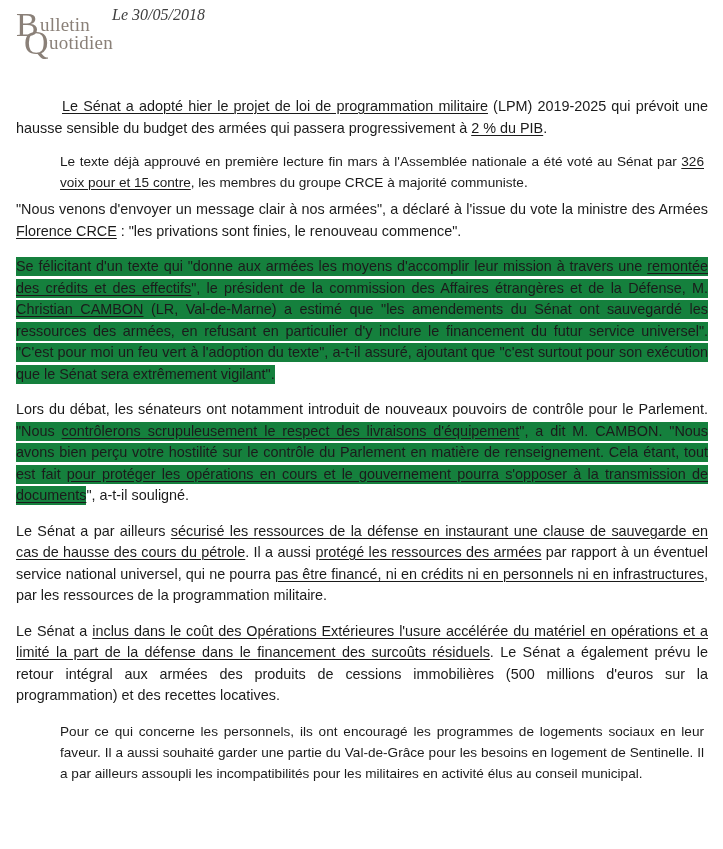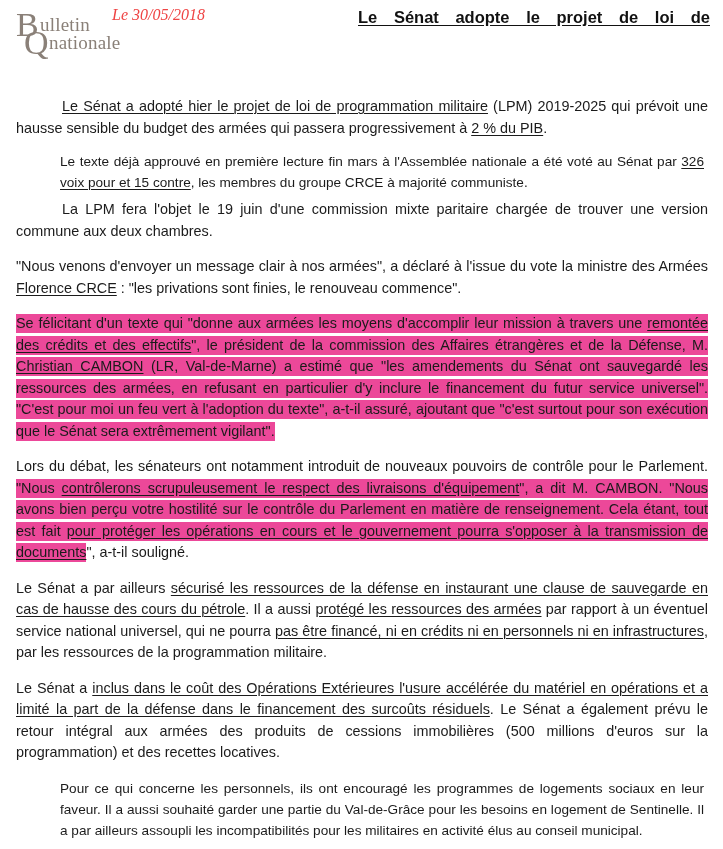--- a/index.html
+++ b/index.html
@@ -58,21 +58,21 @@
   .logo .line2 .drop { left: 8px;  top: 0px; }
   .logo .line2 .rest { left: 33px; top: 7px; }
 
   .doc-date {
     position: absolute;
     left: 112px;
     top: 6px;
     font-family: "Liberation Serif", serif;
     font-style: italic;
     font-size: 16px;
-    color: #ef4444;
+    color: #404040;
     white-space: nowrap;
   }
 
   .headline {
     position: absolute;
     left: 358px;
     top: 6px;
     width: 352px;
     font-family: "Liberation Sans", sans-serif;
     font-weight: bold;
@@ -122,58 +122,56 @@
   }
   p.para.tight { margin-bottom: 6px; margin-top: 12px; }
   p.para.tight2 { margin-bottom: 10px; }
 
   u.ul {
     text-decoration: underline;
     text-underline-offset: 2px;
     text-decoration-thickness: 1px;
   }
   mark.hl {
-    background: #ec4899;
+    background: #15803d;
     color: inherit;
     padding: 1px 0 2px 0;
     box-decoration-break: clone;
     -webkit-box-decoration-break: clone;
   }
   mark.hl u.ul { text-decoration: underline; }
 </style>
 </head>
 <body>
 
 <div class="masthead">
 
   <div class="logo">
     <span class="line1">
       <span class="drop">B</span>
       <span class="rest">ulletin</span>
     </span>
     <span class="line2">
       <span class="drop">Q</span>
-      <span class="rest">nationale</span>
+      <span class="rest">uotidien</span>
     </span>
   </div>
 
   <div class="doc-date">Le 30/05/2018</div>
 
   <div class="headline">
-    <span class="hl-line">Le Sénat adopte le projet de loi de</span>
   </div>
 </div>
 
 <div class="article">
 
   <p class="para indent tight2"><u class="ul">Le Sénat a adopté hier le projet de loi de programmation militaire</u><span> (LPM) 2019-2025 qui prévoit une hausse sensible du budget des armées qui passera progressivement à </span><u class="ul">2 % du PIB</u><span>.</span></p>
 
   <p class="para block-indent tight"><span>Le texte déjà approuvé en première lecture fin mars à l'Assemblée nationale a été voté au Sénat par </span><u class="ul">326 voix pour et 15 contre</u><span>, les membres du groupe CRCE à majorité communiste.</span></p>
 
-  <p class="para indent">La LPM fera l'objet le 19 juin d'une commission mixte paritaire chargée de trouver une version commune aux deux chambres.</p>
 
   <p class="para"><span>"Nous venons d'envoyer un message clair à nos armées", a déclaré à l'issue du vote la ministre des Armées </span><u class="ul">Florence CRCE</u><span> : "les privations sont finies, le renouveau commence".</span></p>
 
   <p class="para"><mark class="hl"><span>Se félicitant d'un texte qui "donne aux armées les moyens d'accomplir leur mission à travers une </span><u class="ul">remontée des crédits et des effectifs</u><span>", le président de la commission des Affaires étrangères et de la Défense, M. </span><u class="ul">Christian CAMBON</u><span> (LR, Val-de-Marne) a estimé que "les amendements du Sénat ont sauvegardé les ressources des armées, en refusant en particulier d'y inclure le financement du futur service universel". "C'est pour moi un feu vert à l'adoption du texte", a-t-il assuré, ajoutant que "c'est surtout pour son exécution que le Sénat sera extrêmement vigilant".</span></mark></p>
 
   <p class="para"><span>Lors du débat, les sénateurs ont notamment introduit de nouveaux pouvoirs de contrôle pour le Parlement. </span><mark class="hl"><span>"Nous </span><u class="ul">contrôlerons scrupuleusement le respect des livraisons d'équipement</u><span>", a dit M. CAMBON. "Nous avons bien perçu votre hostilité sur le contrôle du Parlement en matière de renseignement. Cela étant, tout est fait </span><u class="ul">pour protéger les opérations en cours et le gouvernement pourra s'opposer à la transmission de documents</u></mark><span>", a-t-il souligné.</span></p>
 
   <p class="para"><span>Le Sénat a par ailleurs </span><u class="ul">sécurisé les ressources de la défense en instaurant une clause de sauvegarde en cas de hausse des cours du pétrole</u><span>. Il a aussi </span><u class="ul">protégé les ressources des armées</u><span> par rapport à un éventuel service national universel, qui ne pourra </span><u class="ul">pas être financé, ni en crédits ni en personnels ni en infrastructures</u><span>, par les ressources de la programmation militaire.</span></p>
 
   <p class="para"><span>Le Sénat a </span><u class="ul">inclus dans le coût des Opérations Extérieures l'usure accélérée du matériel en opérations et a limité la part de la défense dans le financement des surcoûts résiduels</u><span>. Le Sénat a également prévu le retour intégral aux armées des produits de cessions immobilières (500 millions d'euros sur la programmation) et des recettes locatives.</span></p>

